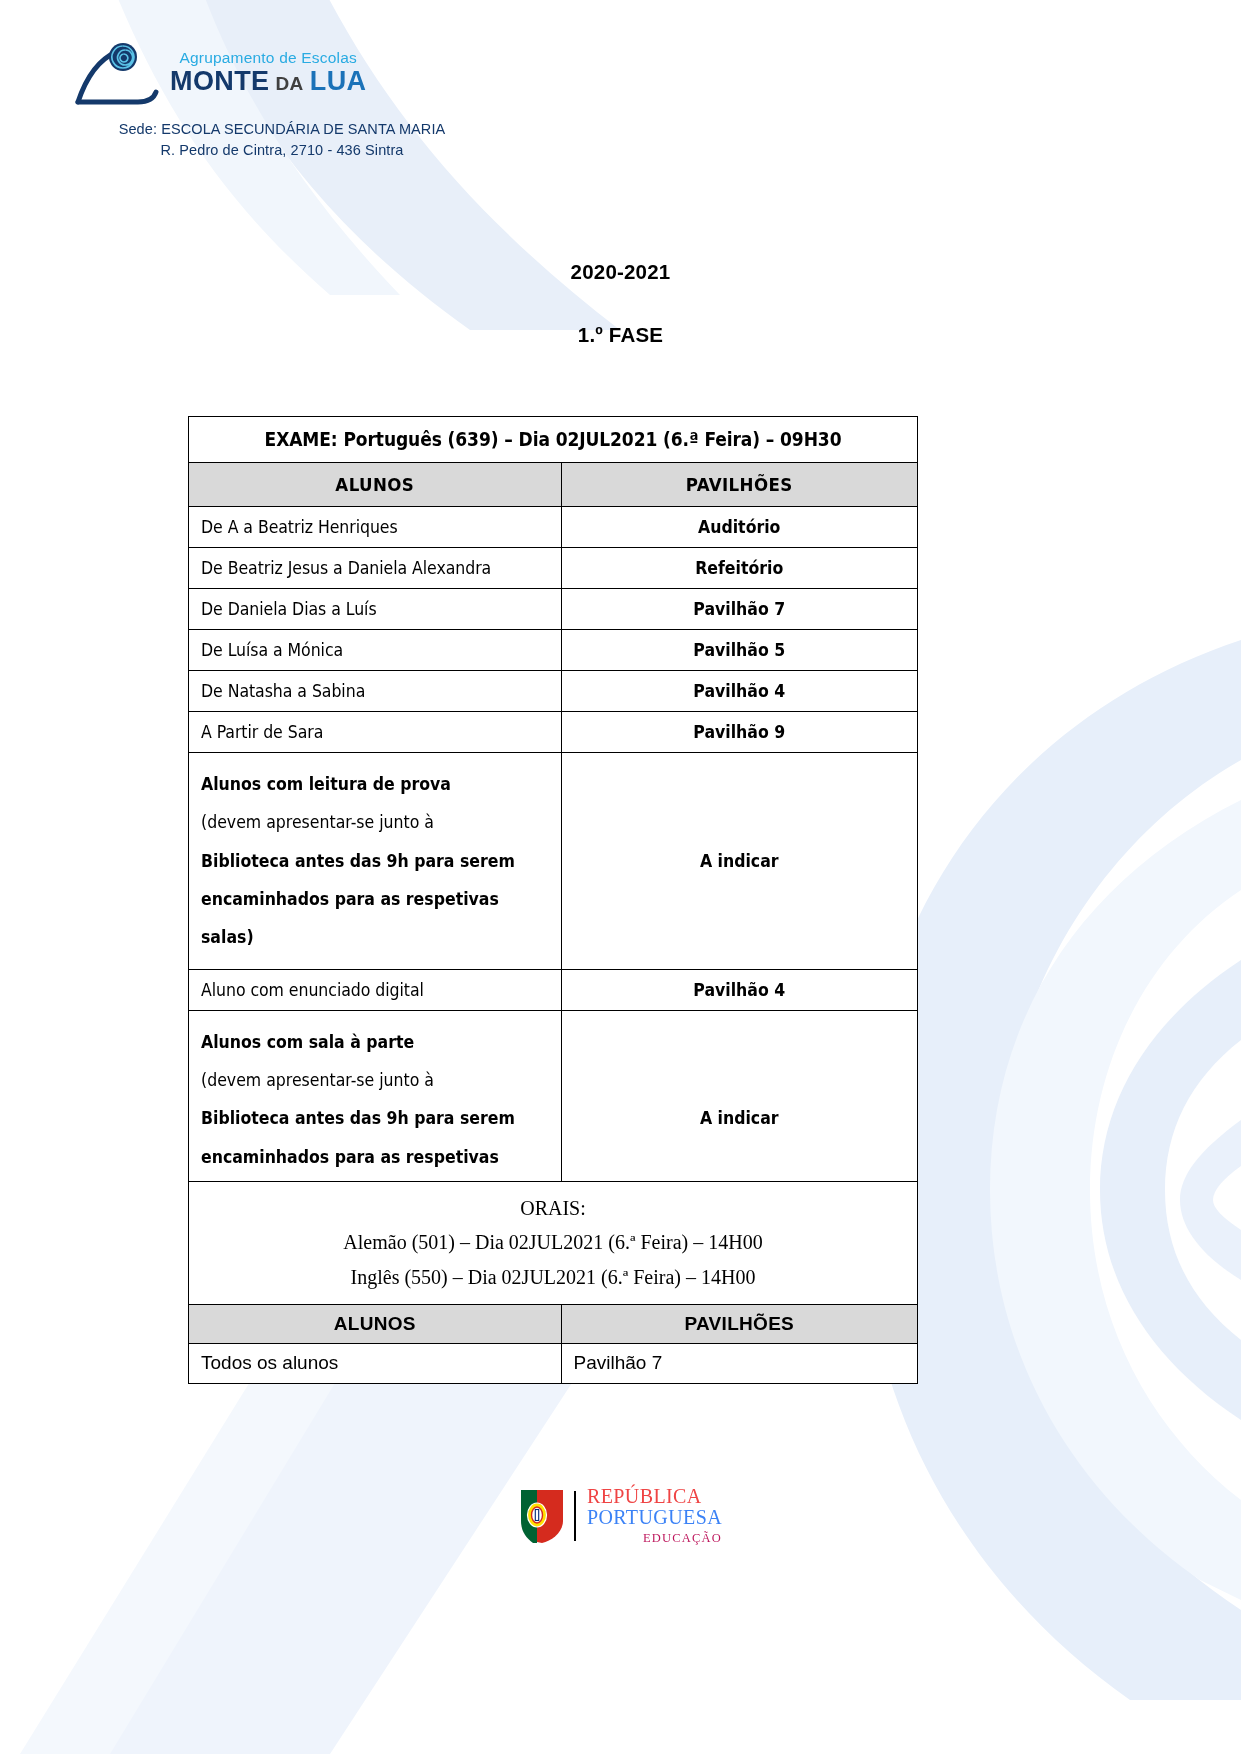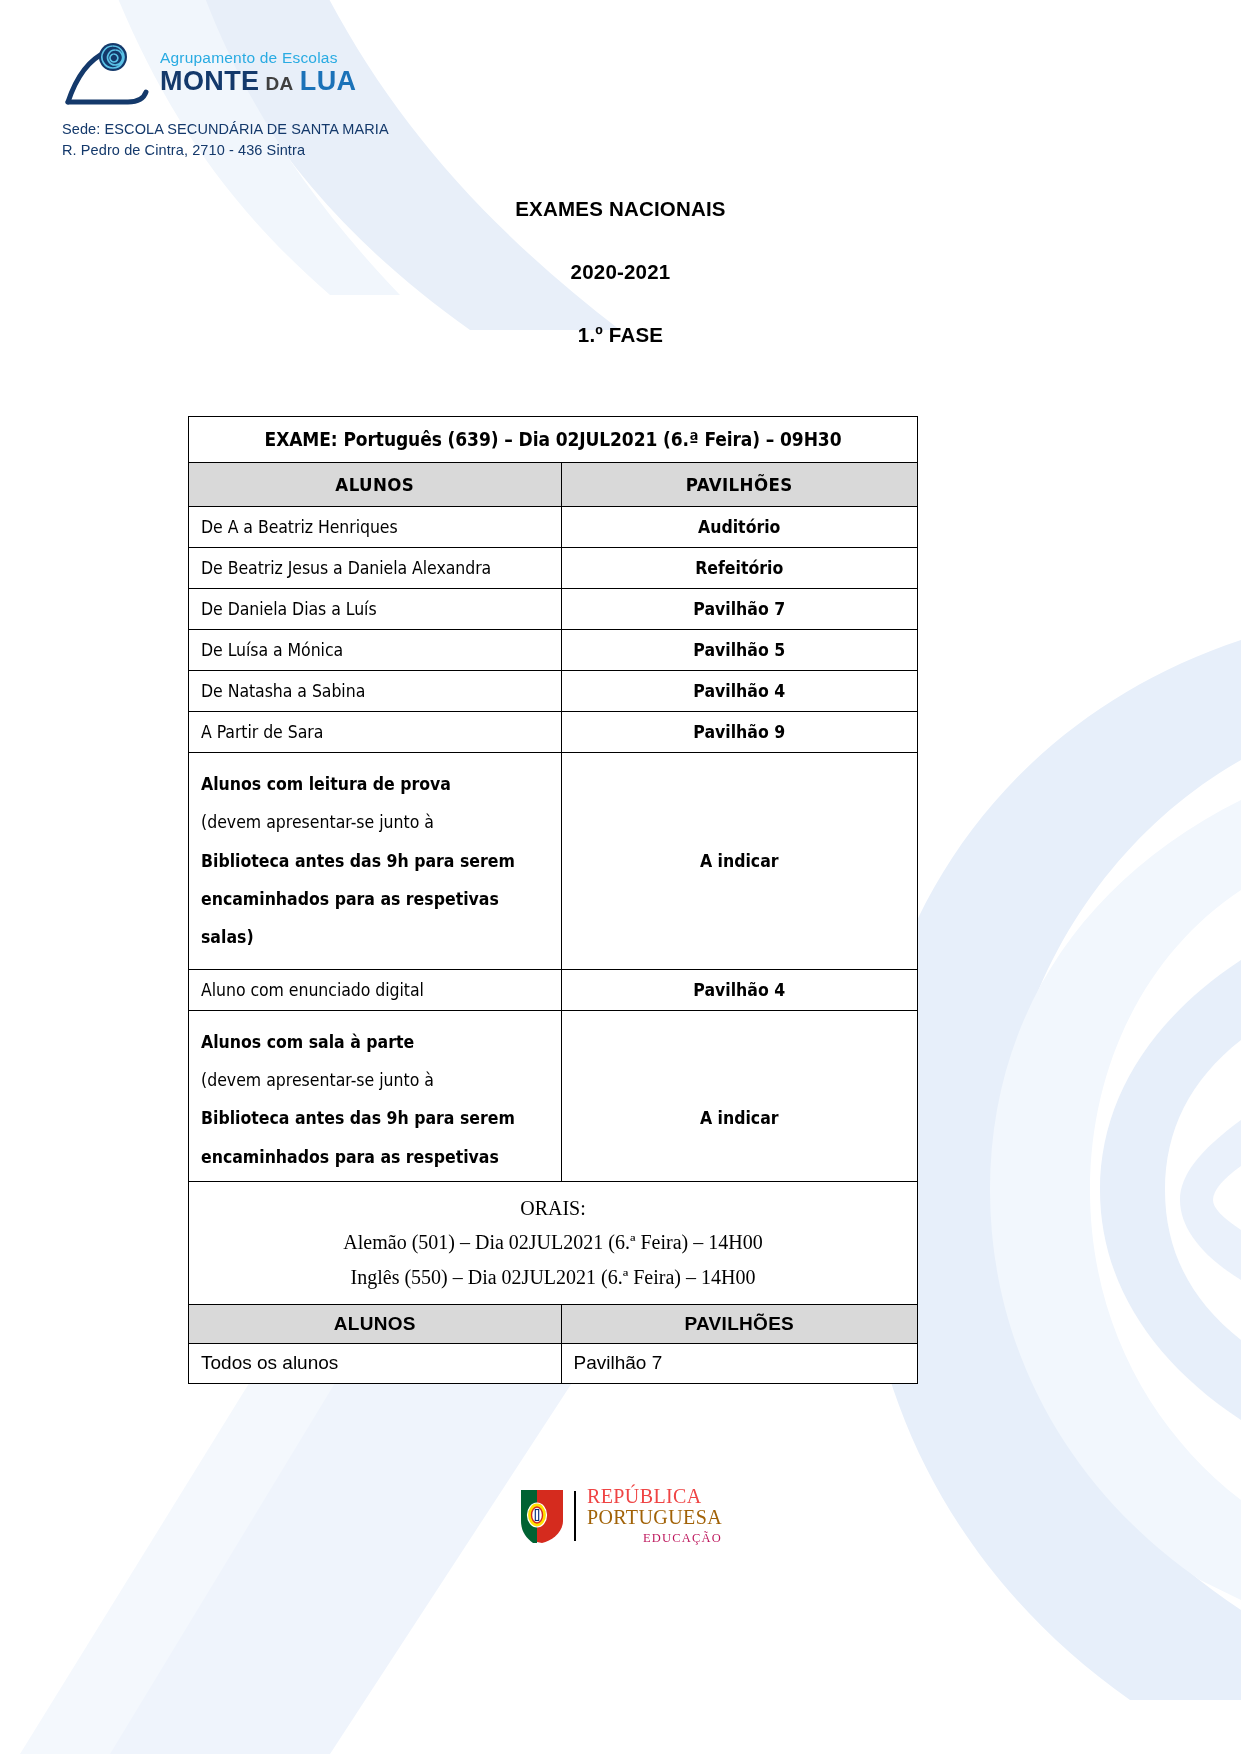--- a/index.html
+++ b/index.html
@@ -28,23 +28,24 @@
   .page {
     position: relative;
     z-index: 2;
     width: 1241px;
     height: 1754px;
   }
 
   
   .letterhead {
     position: absolute;
-    left: 62px;
+    left: 72px;
     top: 40px;
     width: 420px;
+    text-align: center;
   }
   .logo-row {
     display: flex;
     align-items: flex-start;
     height: 72px;
   }
   .logo-mark {
     width: 96px;
     height: 70px;
     flex: 0 0 96px;
@@ -222,21 +223,21 @@
   }
   .fl-text { line-height: 1.05; }
   .fl-rep {
     font-size: 20px;
     color: #ef4444;
     letter-spacing: .4px;
     font-family: "Liberation Serif", serif;
   }
   .fl-por {
     font-size: 20px;
-    color: #a16207;
+    color: #3b82f6;
     letter-spacing: .4px;
     font-family: "Liberation Serif", serif;
   }
   .fl-edu {
     font-size: 12.5px;
     color: #be185d;
     letter-spacing: 1.2px;
     margin-top: 4px;
     text-align: right;
     font-family: "Liberation Serif", serif;
@@ -289,21 +290,20 @@
           <span class="logo-monte">MONTE</span><span style="display:inline-block;width:6px"></span><span class="logo-da">DA</span><span style="display:inline-block;width:6px"></span><span class="logo-lua">LUA</span>
         </div>
       </div>
     </div>
     <div class="letterhead-sub">
       <div>Sede: ESCOLA SECUNDÁRIA DE SANTA MARIA</div>
       <div>R. Pedro de Cintra, 2710 - 436 Sintra</div>
     </div>
   </div>
 
-  <div class="doc-title" id="title-main">EXAMES NACIONAIS</div>
   <div class="doc-title" id="title-year">2020-2021</div>
   <div class="doc-title" id="title-phase">1.º FASE</div>
 
   <table class="tbl f-cond" id="exam-table">
     <colgroup>
       <col class="col-alunos">
         <col class="col-pavilhoes">
     </colgroup>
     <tbody>
       <tr>

